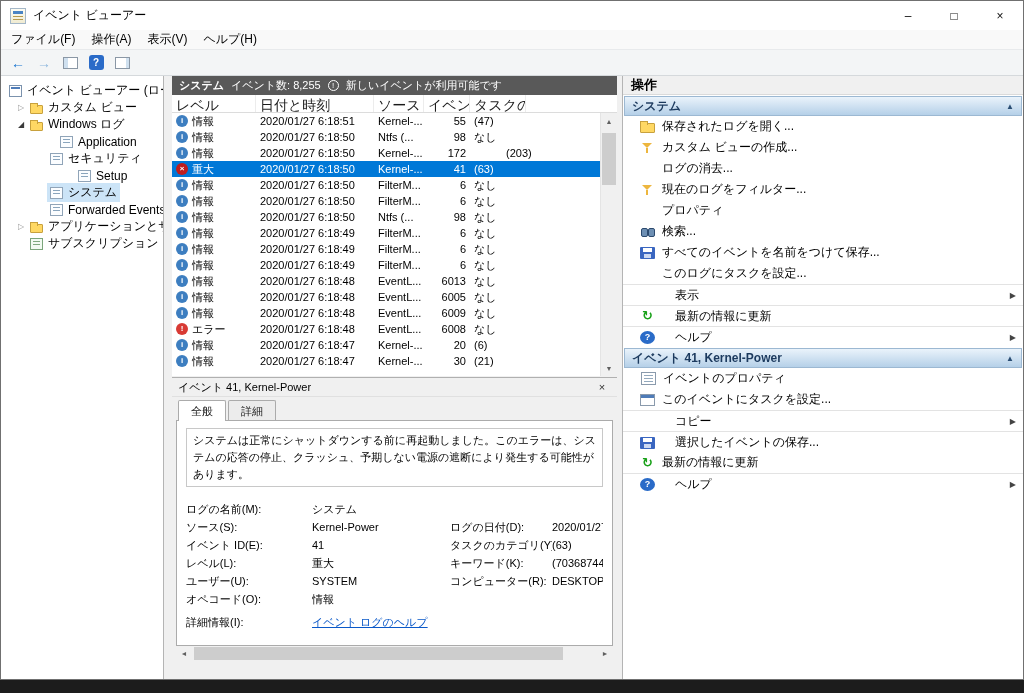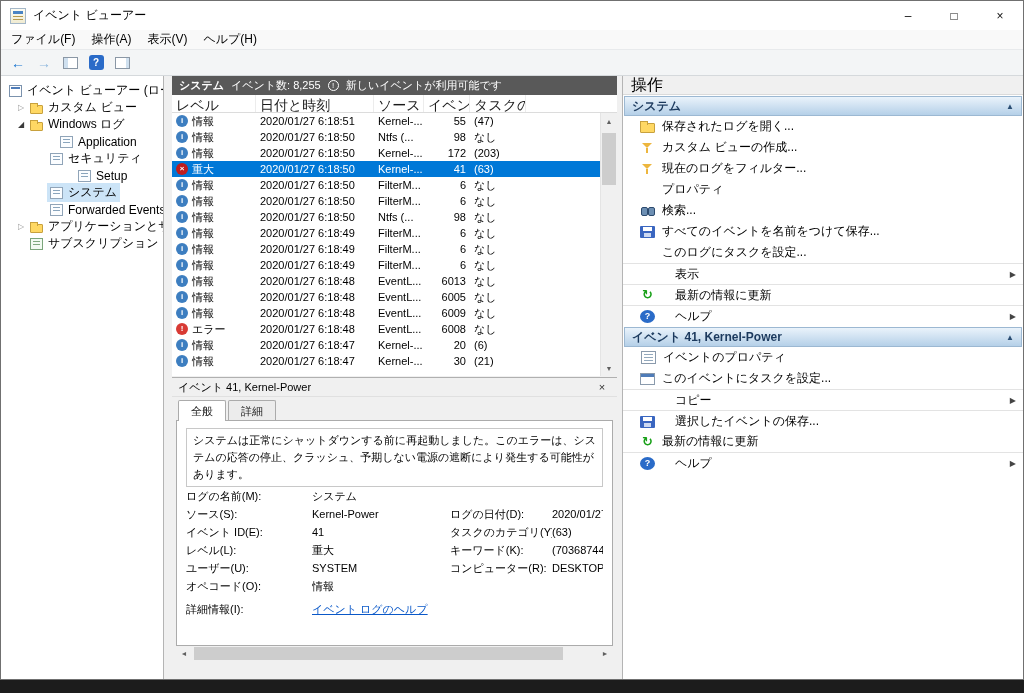--- a/index.html
+++ b/index.html
@@ -99,36 +99,36 @@
   .detail-title { height:19px; flex:0 0 19px; display:flex; align-items:center; padding:0 6px;
                   font-size:11px; color:#000; border-bottom:1px solid #e0e0e0; }
   .detail-close { margin-left:auto; width:18px; text-align:center; font-size:11px; color:#333; }
   .detail-body { flex:1; min-height:0; padding:3px 4px 0; display:flex; flex-direction:column; }
   .tabs { display:flex; height:20px; flex:0 0 20px; padding-left:2px; position:relative; z-index:2; align-items:flex-start; }
   .tab { height:20px; font-size:11px; padding:3px 12px 0; border:1px solid #ababab; border-bottom:none;
          background:#ececec; margin-right:2px; color:#222; border-radius:2px 2px 0 0; }
   .tab.active { background:#fff; height:21px; margin-bottom:-1px; }
   .tab-content { flex:1; min-height:0; background:#fff; border:1px solid #ababab; padding:7px 9px; overflow:hidden; }
   .desc-box { border:1px solid #c8c8c8; min-height:58px; padding:3px 6px; font-size:11px; line-height:1.55; color:#000; }
-  .fields { }
+  .fields { margin-top:13px; }
   .frow { display:grid; grid-template-columns:126px 138px 102px 1fr; height:18px; align-items:center;
           font-size:11px; white-space:nowrap; }
   .frow:last-child { margin-top:5px; }
   .flabel, .fvalue { color:#000; overflow:hidden; }
   .fvalue.link { color:#0a58c8; text-decoration:underline; }
   .hscroll { height:15px; flex:0 0 15px; background:#f0f0f0; display:flex; margin:0 4px; }
   .hs-btn { width:16px; flex:0 0 16px; display:flex; align-items:center; justify-content:center; font-size:7px; color:#606060; }
   .hs-track { flex:1; position:relative; }
   .hs-thumb { position:absolute; top:1px; bottom:1px; left:2px; width:91%; background:#cdcdcd; }
 
   
   .actions-pane { flex:1 1 auto; margin-left:5px; background:#fff; border-left:1px solid #b4b4b4;
                   display:flex; flex-direction:column; overflow:hidden; }
   .actions-title { height:19px; flex:0 0 19px; background:#f0f0f0; border-bottom:1px solid #dadada;
-                   font-size:16px; font-weight:normal; color:#000; display:flex; align-items:center; padding:0 8px; }
+                   font-size:13px; font-weight:bold; color:#000; display:flex; align-items:center; padding:0 8px; }
   .actions-body { flex:1; overflow:hidden; }
   .sec-hdr { height:20px; margin:1px 1px 0; display:flex; align-items:center; padding:0 7px; font-size:12px;
              font-weight:bold; color:#1c3a5e; background:linear-gradient(to bottom,#eaf3fb,#b5d0e8);
              border:1px solid #9cb8d2; }
   .collapse-arrow { margin-left:auto; font-size:8px; color:#2a4d73; }
   .act-item { height:21px; display:flex; align-items:center; padding:0 7px 0 17px; font-size:12px; color:#000; gap:7px; }
   .act-item.sep { border-top:1px solid #e3e3e3;gap:20px; }
   .act-label { white-space:nowrap; overflow:hidden; }
   .flyout { margin-left:auto; font-size:8px; color:#444; }
 
@@ -310,21 +310,21 @@
                 <div class="cell" style="width: 56px;">なし</div>
               </div>
               <div class="lrow">
                 <div class="cell lvl" style="width: 84px;">
                   <span class="lic lic-info">i</span>
                   <span class="lvl-txt">情報</span>
                 </div>
                 <div class="cell" style="width: 118px;">2020/01/27 6:18:50</div>
                 <div class="cell" style="width: 50px;">Kernel-...</div>
                 <div class="cell num" style="width: 46px;">172</div>
-                <div class="cell" style="width: 56px;">(203)</div>
+                <div class="cell" style="width: 56px; margin-left: 32px;">(203)</div>
               </div>
               <div class="lrow sel">
                 <div class="cell lvl" style="width: 84px;">
                   <span class="lic lic-critical">×</span>
                   <span class="lvl-txt">重大</span>
                 </div>
                 <div class="cell" style="width: 118px;">2020/01/27 6:18:50</div>
                 <div class="cell" style="width: 50px;">Kernel-...</div>
                 <div class="cell num" style="width: 46px;">41</div>
                 <div class="cell" style="width: 56px;">(63)</div>
@@ -537,20 +537,24 @@
           </div>
           <div class="act-item">
             <span class="ic ic-open-folder"></span>
             <span class="act-label">保存されたログを開く...</span>
           </div>
           <div class="act-item">
             <span class="ic ic-create-view"></span>
             <span class="act-label">カスタム ビューの作成...</span>
           </div>
           <div class="act-item">
+            <span class="ic ic-none"></span>
+            <span class="act-label">ログの消去...</span>
+          </div>
+          <div class="act-item">
             <span class="ic ic-filter"></span>
             <span class="act-label">現在のログをフィルター...</span>
           </div>
           <div class="act-item">
             <span class="ic ic-none"></span>
             <span class="act-label">プロパティ</span>
           </div>
           <div class="act-item">
             <span class="ic ic-find"></span>
             <span class="act-label">検索...</span>

